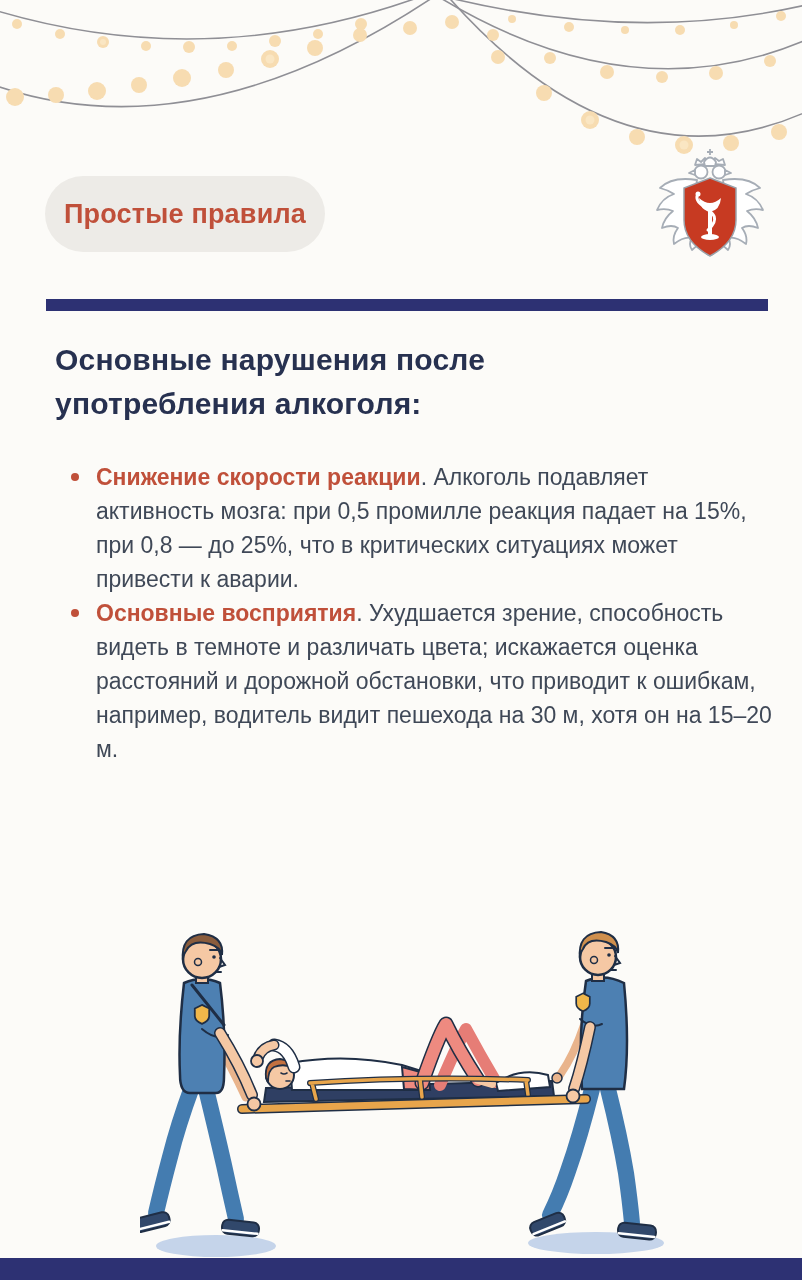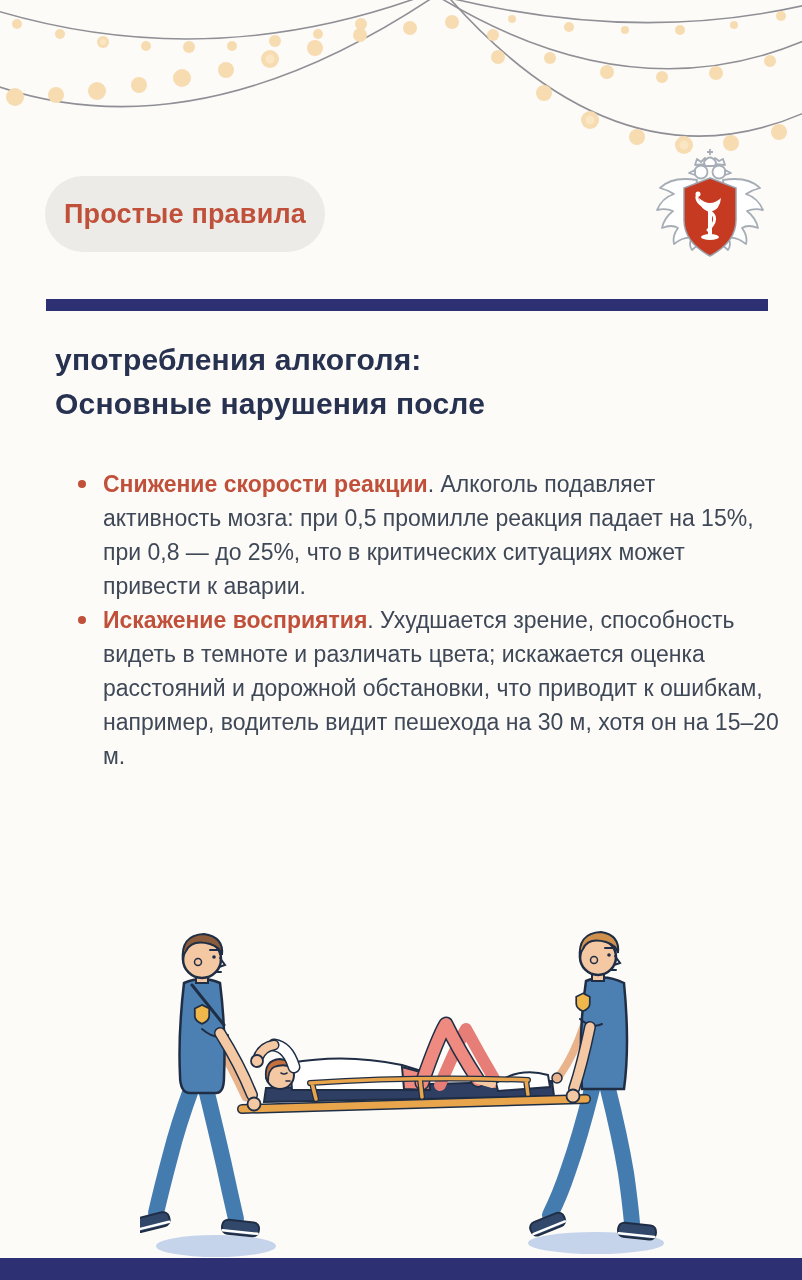--- a/index.html
+++ b/index.html
@@ -26,21 +26,21 @@
     background:var(--navy,#2d3173);}
   
   .heading{
     position:absolute;left:55px;top:338px;width:700px;
     color:var(--heading,#273150);font-weight:bold;font-size:30px;line-height:44px;
     letter-spacing:.2px;
   }
   .heading span{display:block;}
   
   .bullets{
-    position:absolute;left:58px;top:452px;width:706px;margin:15px;padding:0;list-style:none;
+    position:absolute;left:58px;top:452px;width:706px;margin:8px;padding:0;list-style:none;
     color:var(--body,#3f4857);font-size:23px;line-height:34px;
   }
   .bullets li{position:relative;padding-left:30px;margin:0;}
   .bullets li::before{
     content:"";position:absolute;left:5px;top:13px;width:8px;height:8px;border-radius:50%;
     background:var(--accent,#c0503a);
   }
   .bullets .lead{color:var(--accent,#c0503a);font-weight:bold;}
   
   .illo{position:absolute;left:140px;top:925px;width:540px;height:335px;}
@@ -142,30 +142,30 @@
       <rect x="56" y="63" width="4" height="24"></rect>
       <ellipse cx="58" cy="89" rx="9" ry="3"></ellipse>
       <circle cx="46" cy="46" r="2.5"></circle>
     </g>
     <path d="M46,46 C38,60 78,62 56,82" stroke="#ffffff" stroke-width="3" fill="none" stroke-linecap="round"></path>
   </svg>
 
   <div class="divider"></div>
 
   <h1 class="heading" style="margin:0;">
+    <span>Основные нарушения после</span>
     <span>употребления алкоголя:</span>
-    <span>Основные нарушения после</span>
   </h1>
 
   <ul class="bullets">
     <li>
       <span class="lead">Снижение скорости реакции</span><span>. Алкоголь подавляет активность мозга: при 0,5 промилле реакция падает на 15%, при 0,8 — до 25%, что в критических ситуациях может привести к аварии.</span>
     </li>
     <li>
-      <span class="lead">Искажение восприятия</span><span>. Ухудшается зрение, способность видеть в темноте и различать цвета; искажается оценка расстояний и дорожной обстановки, что приводит к ошибкам, например, водитель видит пешехода на 30 м, хотя он на 15–20 м.</span>
+      <span class="lead">Основные восприятия</span><span>. Ухудшается зрение, способность видеть в темноте и различать цвета; искажается оценка расстояний и дорожной обстановки, что приводит к ошибкам, например, водитель видит пешехода на 30 м, хотя он на 15–20 м.</span>
     </li>
   </ul>
 
   <svg class="illo" viewBox="0 0 540 335" aria-hidden="true">
 
     <ellipse cx="76" cy="321" rx="60" ry="11" fill="#c5d4ea"></ellipse>
     <ellipse cx="456" cy="318" rx="68" ry="11" fill="#c5d4ea"></ellipse>
 
     <g stroke-linecap="round">
       <path d="M52,162 Q38,200 30,232 Q22,262 16,288" stroke="#447cb0" stroke-width="16" fill="none"></path>

